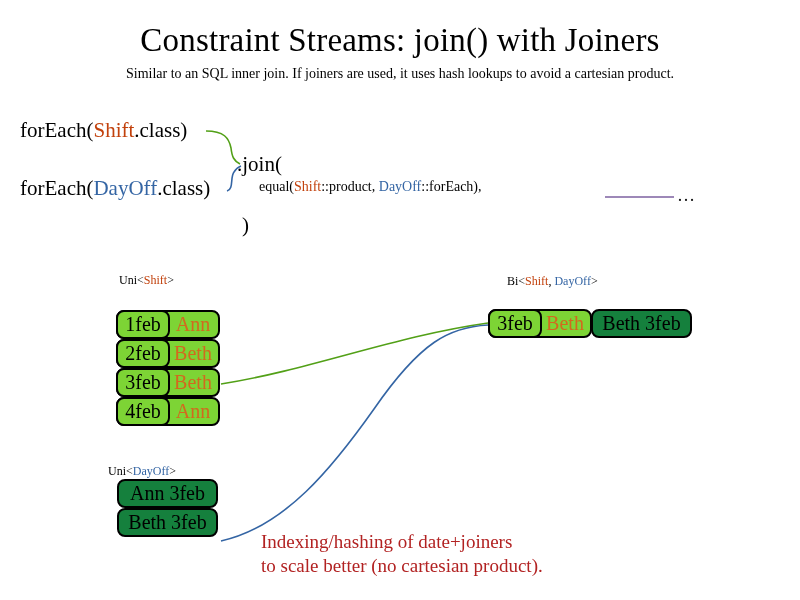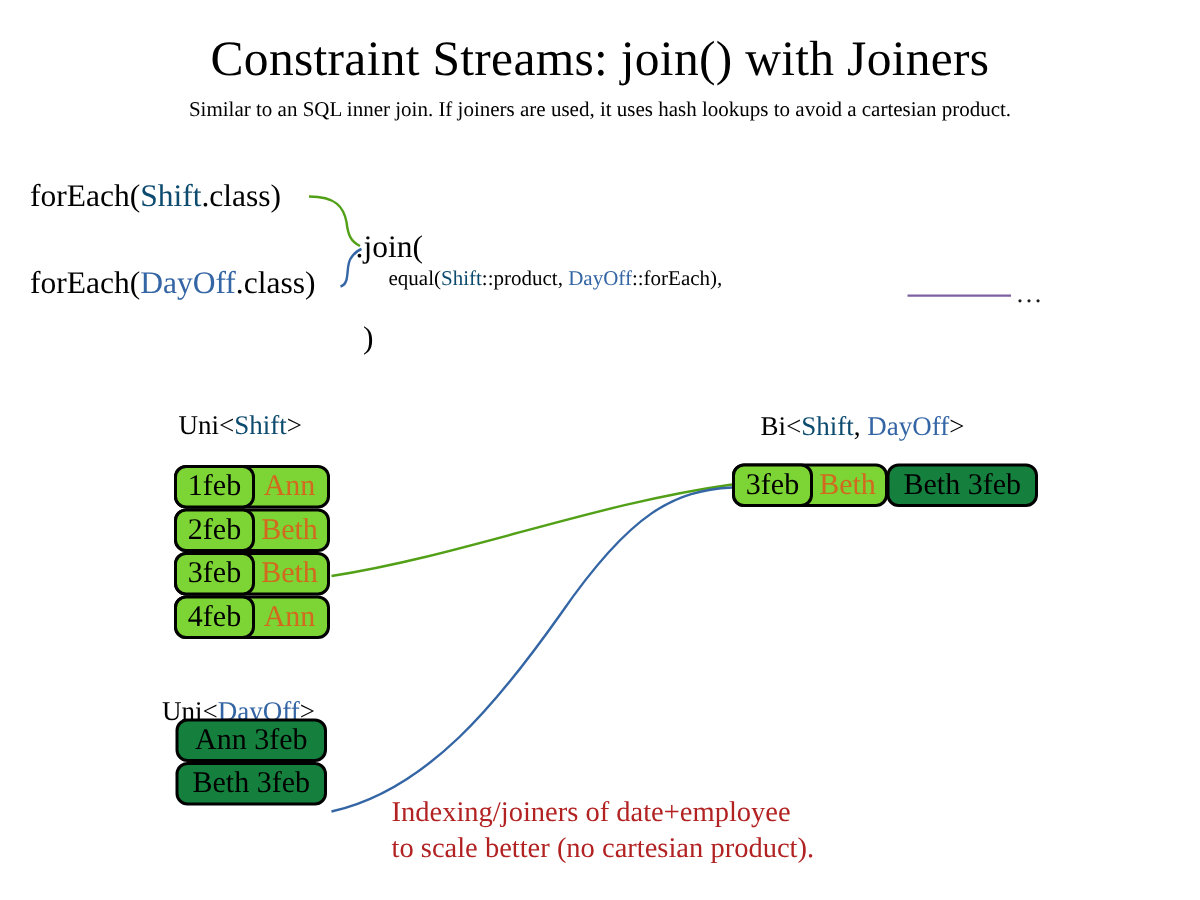--- a/index.html
+++ b/index.html
@@ -15,28 +15,28 @@
   .code-lg{font-size:21px;}
   .code-sm{font-size:14px;}
   .fe1{top:118px;left:20px;}
   .fe2{top:176px;left:20px;}
   .join-open{top:152px;left:237px;}
   .eq1{top:179px;left:259px;}
   .eq2{top:196px;left:259px;}
   .join-close{top:213px;left:242px;}
   .ellipsis{top:185px;left:677px;font-size:18px;color:#1a1a1a;letter-spacing:1px;}
 
-  .c-green{color:#0c4a6e;}
+  .c-green{color:#c2410c;}
   .c-blue{color:#3465a4;}
 
   svg.connectors{position:absolute;top:0;left:0;z-index:0;}
   .boxlayer{z-index:1;}
 
   
-  .sec-label{font-size:18px;}
+  .sec-label{font-size:12px;}
   .uni-shift-label{top:273px;left:119px;}
   .bi-label{top:274px;left:507px;}
   .uni-dayoff-label{top:464px;left:108px;}
 
   
   .shift-table{top:310px;left:116px;}
   .dayoff-table{top:479px;left:117px;}
   .bi-pos{top:309px;left:488px;display:flex;}
   .g-row{
     display:flex;align-items:stretch;box-sizing:border-box;
@@ -123,17 +123,17 @@
 
   <div class="abs sec-label uni-dayoff-label">
     <span>Uni&lt;</span><span class="c-blue">DayOff</span><span>&gt;</span>
   </div>
   <div class="abs boxlayer dayoff-table">
     <div class="b-row">Ann 3feb</div>
     <div class="b-row">Beth 3feb</div>
   </div>
 
   <div class="abs note">
-    <div>Indexing/joiners of date+employee</div>
+    <div>Indexing/hashing of date+joiners</div>
     <div>to scale better (no cartesian product).</div>
   </div>
 
 </div>
 
 </body></html>

